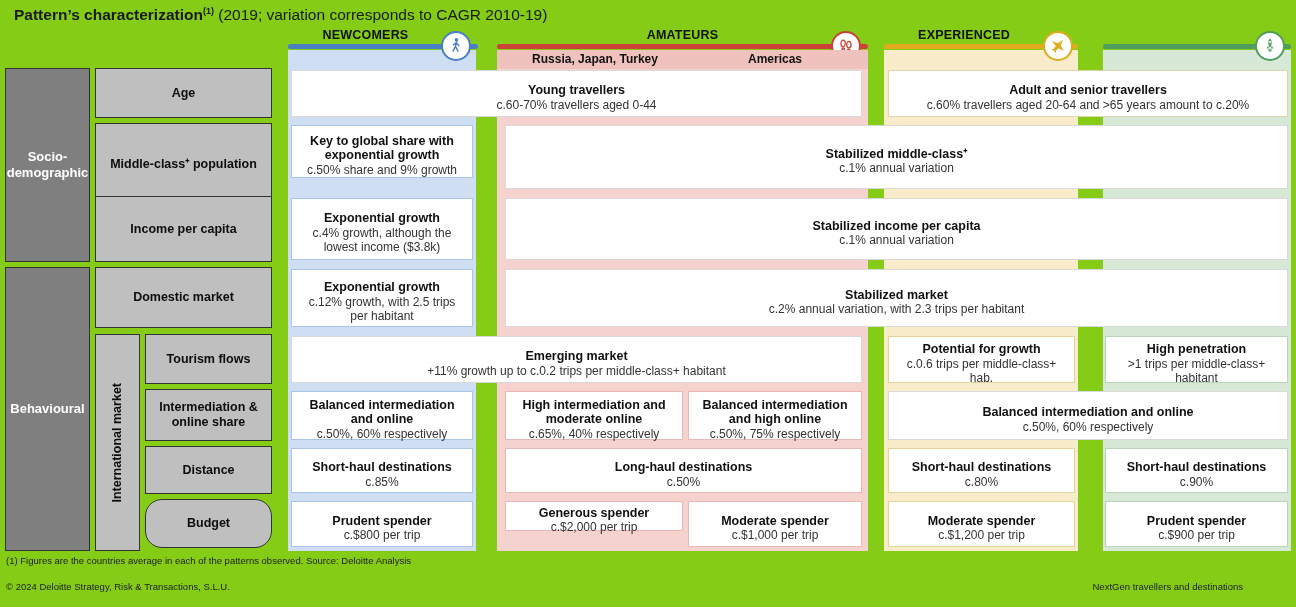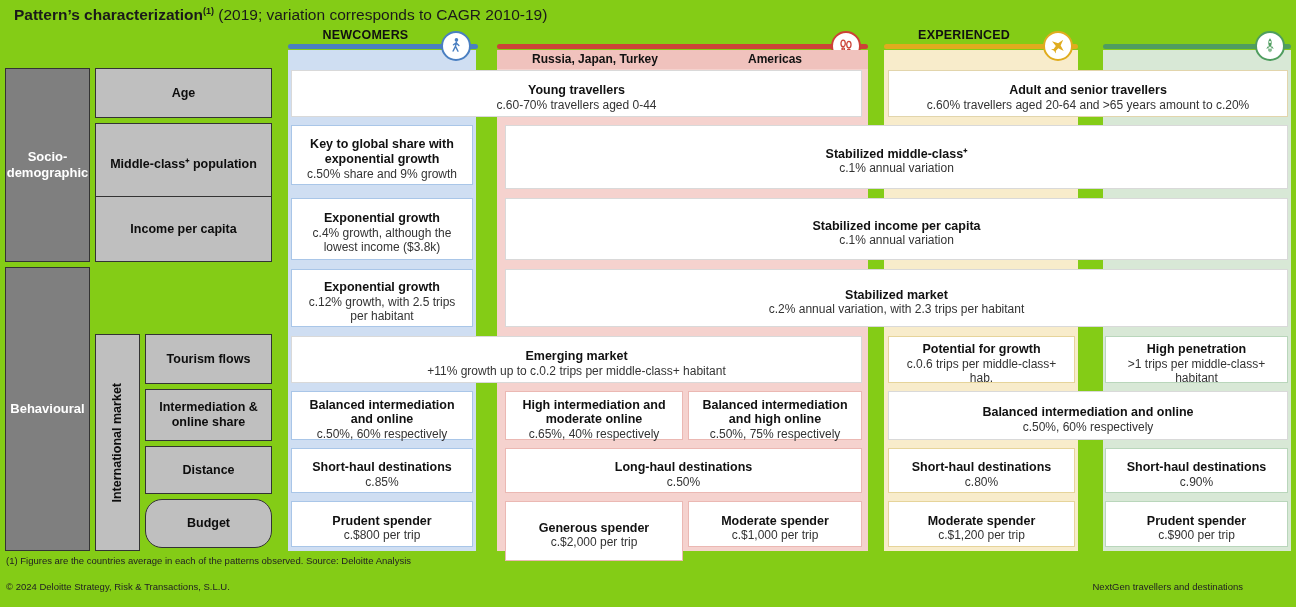--- a/index.html
+++ b/index.html
@@ -79,20 +79,21 @@
   <div class="title">
     <span class="main">Pattern’s characterization</span><sup>(1)</sup><span class="subtitle"> (2019; variation corresponds to CAGR 2010-19)</span>
   </div>
 
   <div class="strip new"></div>
   <div class="strip ama"></div>
   <div class="strip exp"></div>
   <div class="strip sup"></div>
 
   <div class="colhead new">NEWCOMERS</div>
+  <div class="colhead ama">AMATEURS</div>
   <div class="colhead exp">EXPERIENCED</div>
   <div class="colhead sup">SUPER-EXPERIENCED</div>
 
   <div class="bar new"></div>
   <div class="bar ama"></div>
   <div class="bar exp"></div>
   <div class="bar sup"></div>
 
   <div class="badge new">
     <svg width="18" height="18" viewBox="0 0 20 20">
@@ -125,38 +126,39 @@
   <div class="band"></div>
   <div class="bandlbl b1">Russia, Japan, Turkey</div>
   <div class="bandlbl b2">Americas</div>
 
   <div class="catbox" style="left:5px;top:68px;width:85px;height:194px;">Socio-demographic</div>
   <div class="catbox" style="left:5px;top:267px;width:85px;height:284px;">Behavioural</div>
 
   <div class="lblbox" style="left:95px;top:68px;width:177px;height:50px;">Age</div>
   <div class="lblbox" style="left:95px;top:123px;width:177px;height:83px;">Middle-class⁺ population</div>
   <div class="lblbox" style="left:95px;top:196px;width:177px;height:66px;">Income per capita</div>
+  <div class="lblbox" style="left:95px;top:267px;width:177px;height:61px;">Domestic market</div>
   <div class="lblbox" style="left:95px;top:334px;width:45px;height:217px;">
     <span class="vlabel">International market</span>
   </div>
   <div class="lblbox" style="left:145px;top:334px;width:127px;height:50px;">Tourism flows</div>
   <div class="lblbox" style="left:145px;top:389px;width:127px;height:52px;">Intermediation &amp; online share</div>
   <div class="lblbox" style="left:145px;top:446px;width:127px;height:48px;">Distance</div>
   <div class="lblbox" style="left:145px;top:499px;width:127px;height:49px;border-radius:17px;">Budget</div>
 
   <div class="cell b-neutral" style="left:291px;top:70px;width:571px;height:47px;">
     <div class="ct">Young travellers</div>
     <div class="cs">c.60-70% travellers aged 0-44</div>
   </div>
   <div class="cell b-tan" style="left:888px;top:70px;width:400px;height:47px;">
     <div class="ct">Adult and senior travellers</div>
     <div class="cs">c.60% travellers aged 20-64 and &gt;65 years amount to c.20%</div>
   </div>
 
-  <div class="cell b-new" style="left:291px;top:125px;width:182px;height:60px;">
+  <div class="cell b-new" style="left:291px;top:125px;width:182px;height:53px;">
     <div class="ct">Key to global share with exponential growth</div>
     <div class="cs">c.50% share and 9% growth</div>
   </div>
   <div class="cell b-neutral" style="left:505px;top:125px;width:783px;height:64px;">
     <div class="ct">Stabilized middle-class⁺</div>
     <div class="cs">c.1% annual variation</div>
   </div>
 
   <div class="cell b-new" style="left:291px;top:198px;width:182px;height:62px;">
     <div class="ct">Exponential growth</div>
@@ -220,21 +222,21 @@
   </div>
   <div class="cell b-sup" style="left:1105px;top:448px;width:183px;height:45px;">
     <div class="ct">Short-haul destinations</div>
     <div class="cs">c.90%</div>
   </div>
 
   <div class="cell b-new" style="left:291px;top:501px;width:182px;height:46px;">
     <div class="ct">Prudent spender</div>
     <div class="cs">c.$800 per trip</div>
   </div>
-  <div class="cell b-ama" style="left:505px;top:501px;width:178px;height:60px;">
+  <div class="cell b-ama" style="left:505px;top:501px;width:178px;height:30px;">
     <div class="ct">Generous spender</div>
     <div class="cs">c.$2,000 per trip</div>
   </div>
   <div class="cell b-ama" style="left:688px;top:501px;width:174px;height:46px;">
     <div class="ct">Moderate spender</div>
     <div class="cs">c.$1,000 per trip</div>
   </div>
   <div class="cell b-exp" style="left:888px;top:501px;width:187px;height:46px;">
     <div class="ct">Moderate spender</div>
     <div class="cs">c.$1,200 per trip</div>

